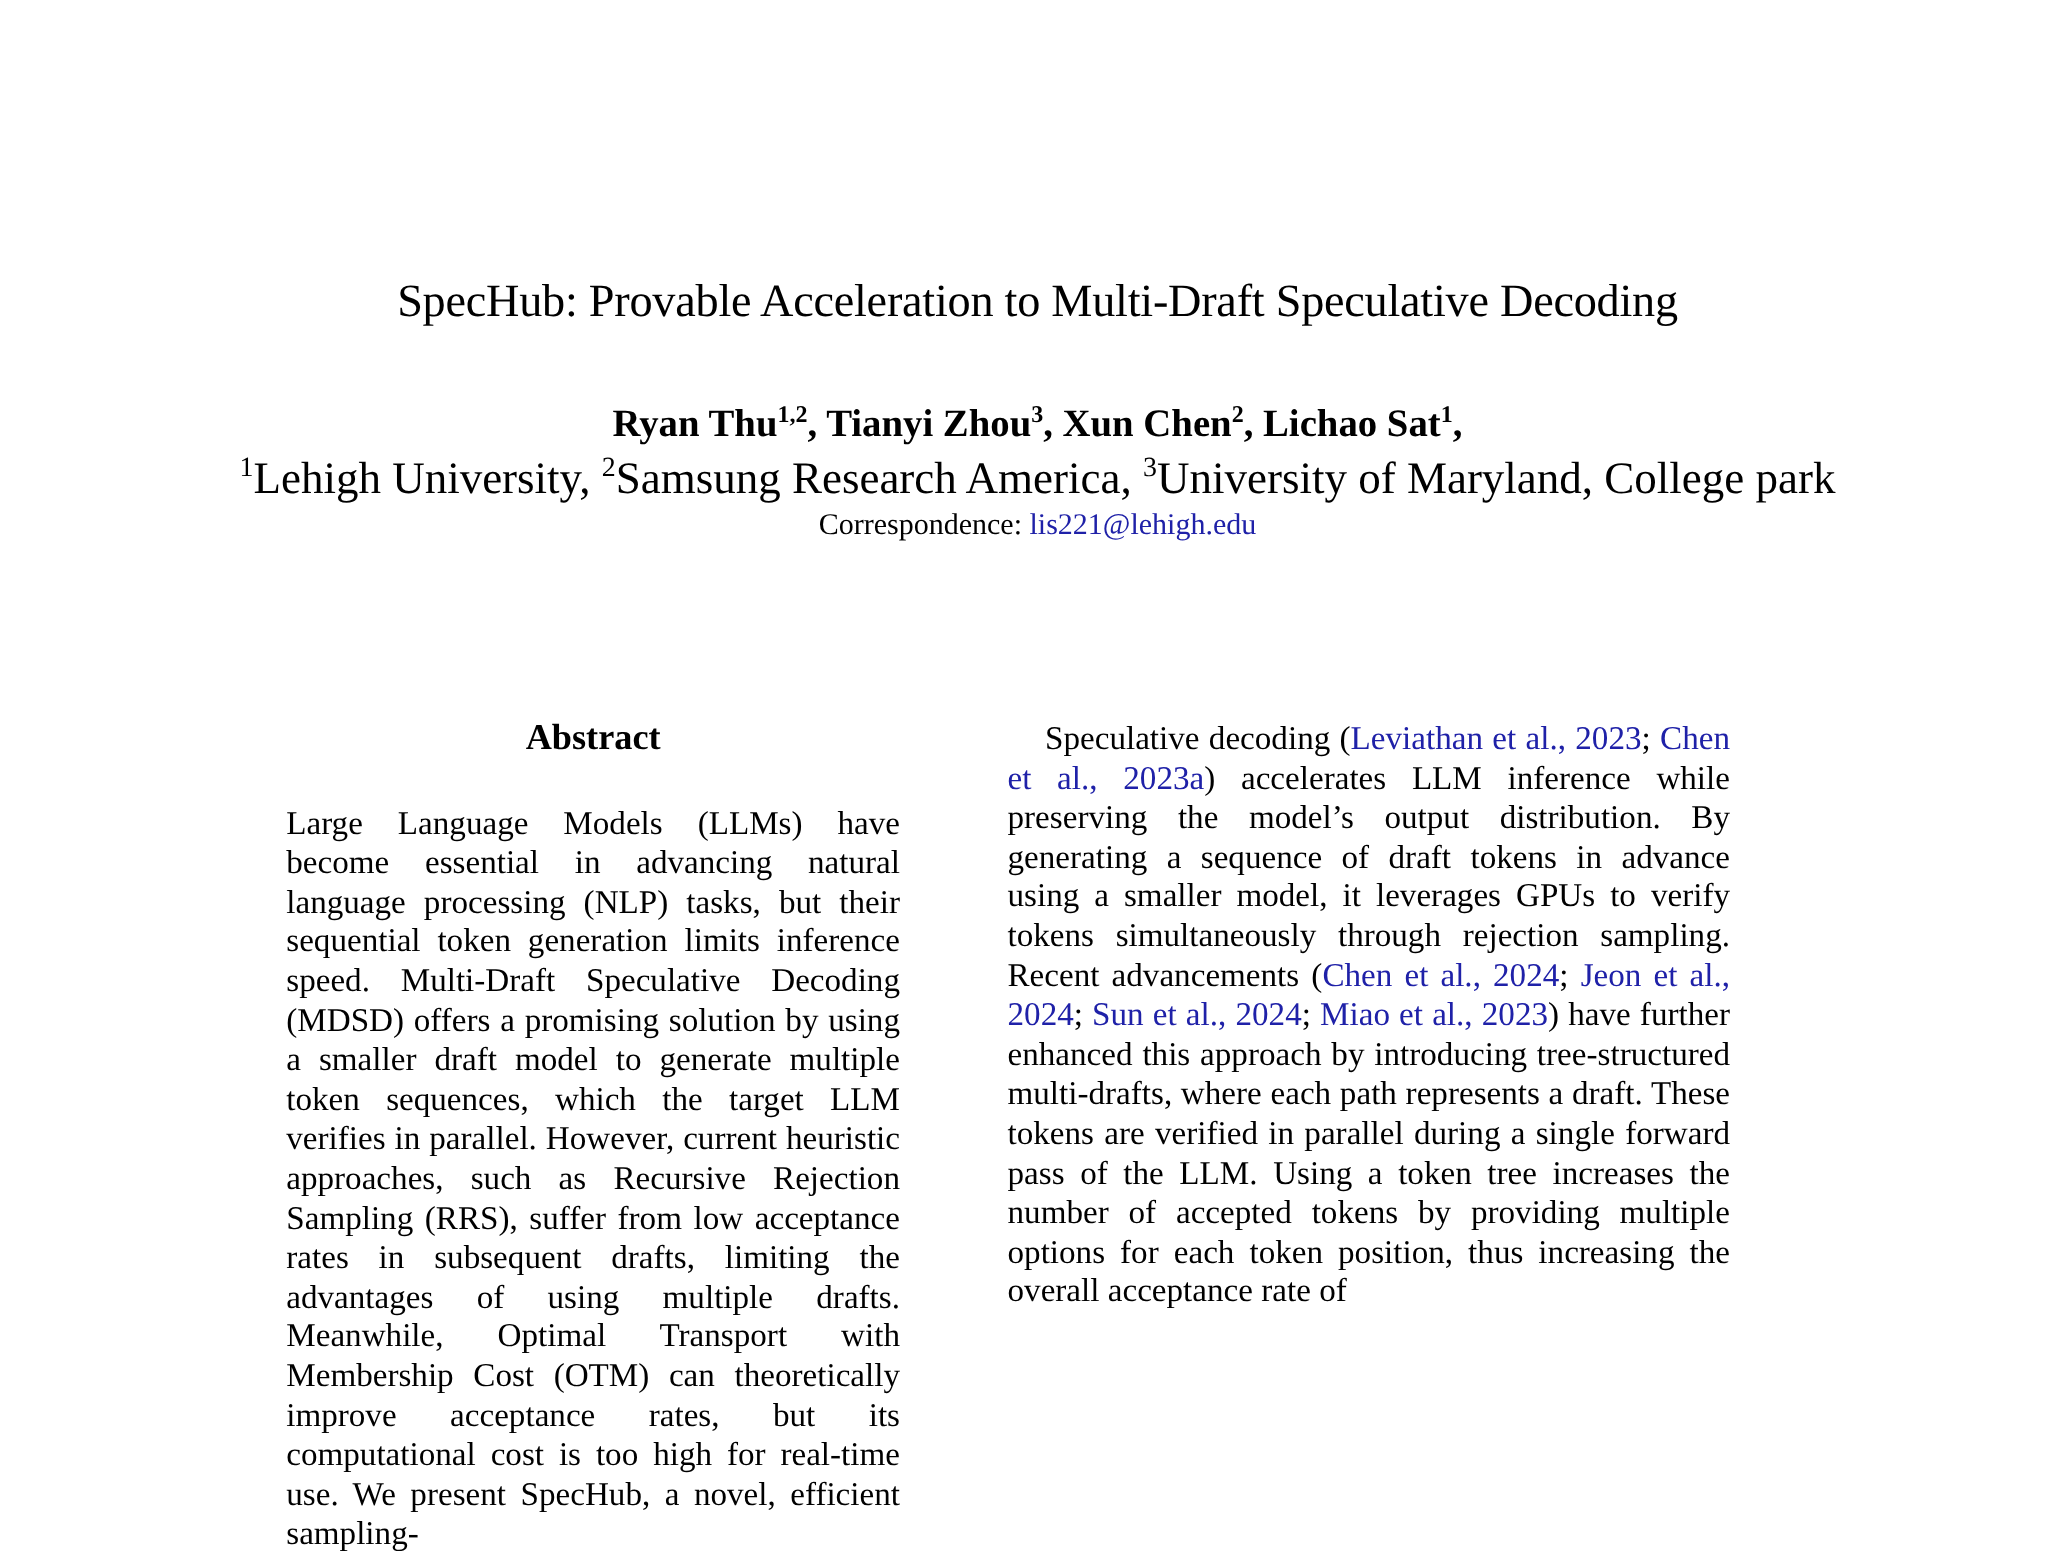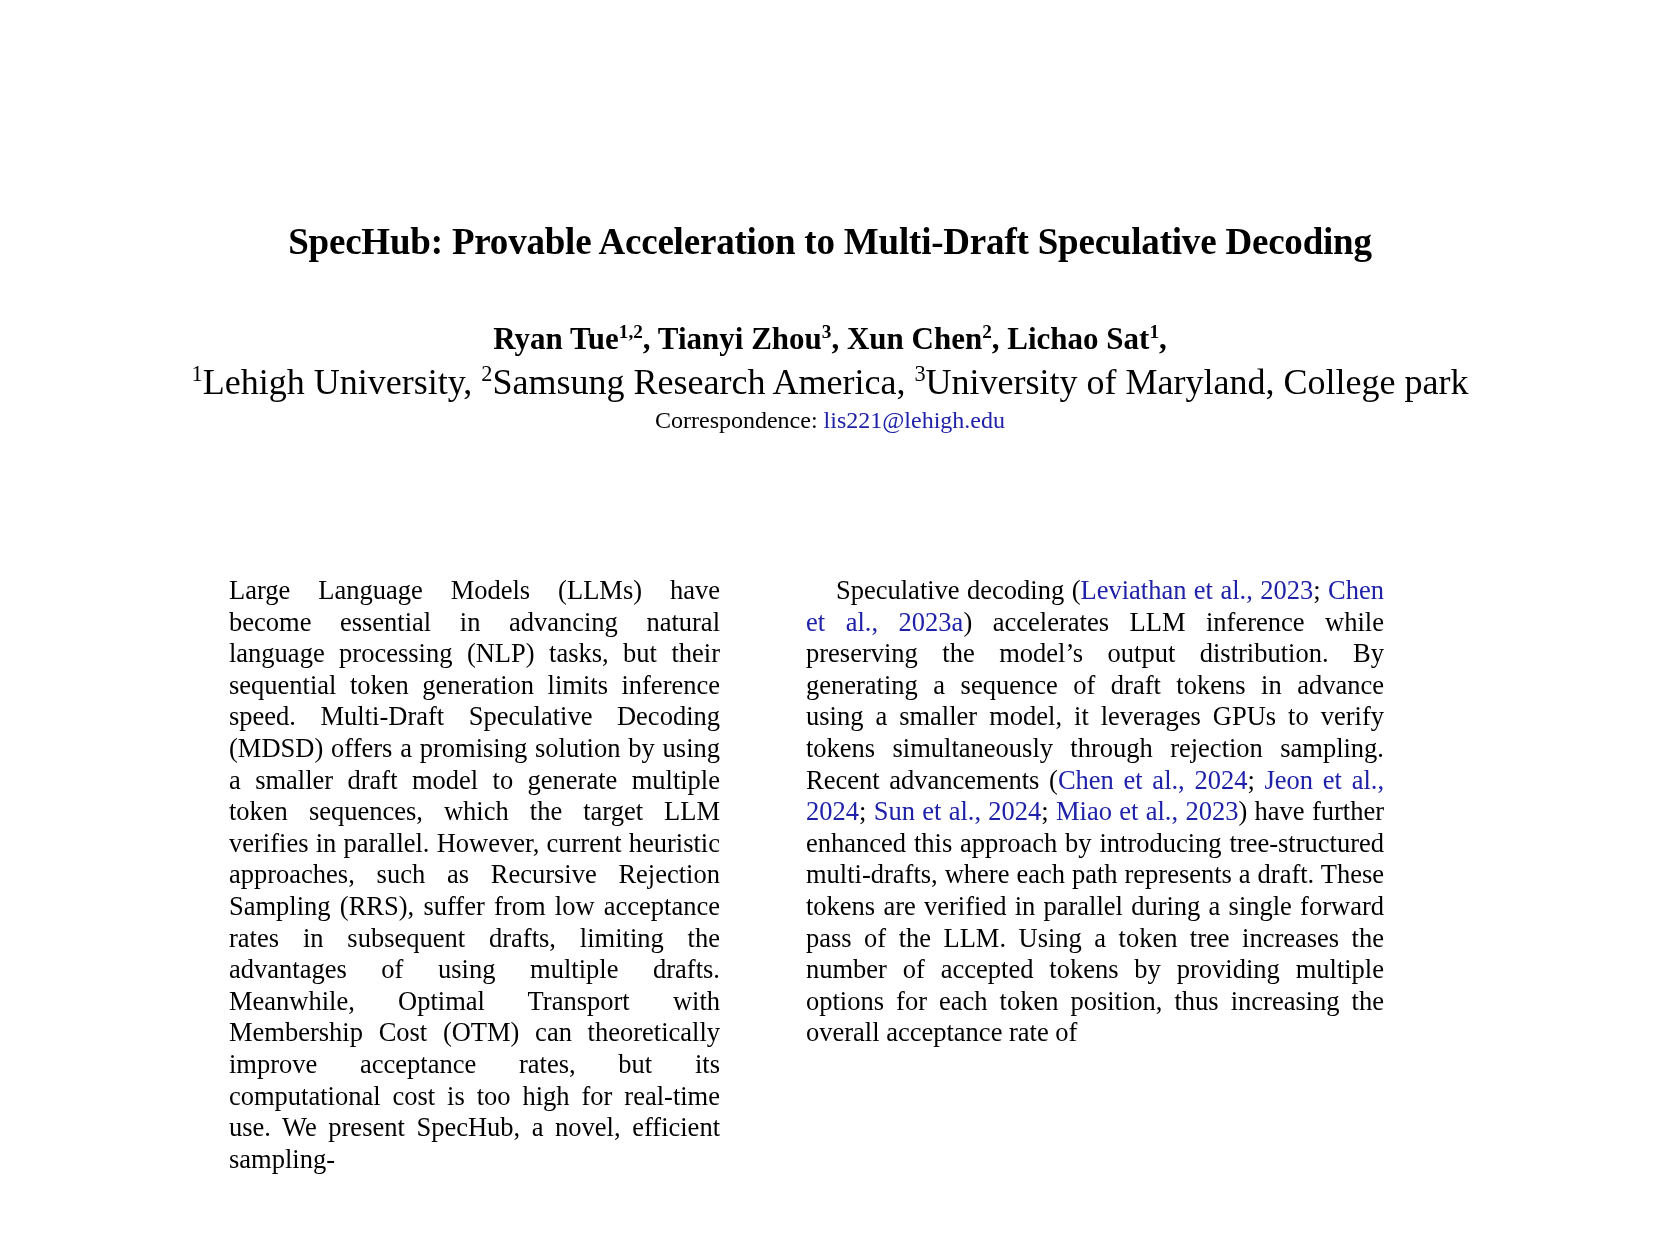--- a/index.html
+++ b/index.html
@@ -48,21 +48,21 @@
     height: 1241px;
   }
 
   #title {
     position: absolute;
     left: 180px;
     top: 196px;
     width: 1300px;
     text-align: center;
     font-size: 37px;
-    font-weight: bold;
+    font-weight: normal;
     line-height: 1.15;
     letter-spacing: -0.2px;
   }
 
   #authors {
     position: absolute;
     left: 180px;
     top: 320px;
     width: 1300px;
     text-align: center;
@@ -144,33 +144,34 @@
 
 <div id="page">
 
   <div id="arxiv-stamp">
     <div class="stamp-text">1 [cs.CL] 8 Nov 2024</div>
   </div>
 
   <h1 id="title">SpecHub: Provable Acceleration to Multi-Draft Speculative Decoding</h1>
 
   <div id="authors">
-    <span><span>Ryan Tue</span><sup>1,2</sup><span>, </span></span><span><span>Tianyi Zhou</span><sup>3</sup><span>, </span></span><span><span>Xun Chen</span><sup>2</sup><span>, </span></span><span><span>Lichao Sat</span><sup>1</sup><span>,</span></span>
+    <span><span>Ryan Thu</span><sup>1,2</sup><span>, </span></span><span><span>Tianyi Zhou</span><sup>3</sup><span>, </span></span><span><span>Xun Chen</span><sup>2</sup><span>, </span></span><span><span>Lichao Sat</span><sup>1</sup><span>,</span></span>
   </div>
 
   <div id="affiliations">
     <span><sup>1</sup><span>Lehigh University</span><span>, </span></span><span><sup>2</sup><span>Samsung Research America</span><span>, </span></span><span><sup>3</sup><span>University of Maryland, College park</span></span>
   </div>
 
   <div id="correspondence">
     <span class="corr-label">Correspondence:</span>
     <span class="cite">lis221@lehigh.edu</span>
   </div>
 
   <div class="column" id="col-left">
+    <div id="abstract-heading">Abstract</div>
     <p class="para">Large Language Models (LLMs) have become essential in advancing natural language processing (NLP) tasks, but their sequential token generation limits inference speed. Multi-Draft Speculative Decoding (MDSD) offers a promising solution by using a smaller draft model to generate multiple token sequences, which the target LLM verifies in parallel. However, current heuristic approaches, such as Recursive Rejection Sampling (RRS), suffer from low acceptance rates in subsequent drafts, limiting the advantages of using multiple drafts. Meanwhile, Optimal Transport with Membership Cost (OTM) can theoretically improve acceptance rates, but its computational cost is too high for real-time use. We present SpecHub, a novel, efficient sampling-</p>
   </div>
 
   <div class="column" id="col-right">
     <p class="para indent"><span>Speculative decoding (</span><span class="cite">Leviathan et al., 2023</span><span>; </span><span class="cite">Chen et al., 2023a</span><span>) accelerates LLM inference while preserving the model’s output distribution. By generating a sequence of draft tokens in advance using a smaller model, it leverages GPUs to verify tokens simultaneously through rejection sampling. Recent advancements (</span><span class="cite">Chen et al., 2024</span><span>; </span><span class="cite">Jeon et al., 2024</span><span>; </span><span class="cite">Sun et al., 2024</span><span>; </span><span class="cite">Miao et al., 2023</span><span>) have further enhanced this approach by introducing tree-structured multi-drafts, where each path represents a draft. These tokens are verified in parallel during a single forward pass of the LLM. Using a token tree increases the number of accepted tokens by providing multiple options for each token position, thus increasing the overall acceptance rate of</span></p>
   </div>
 
 </div>
 
 </body></html>

